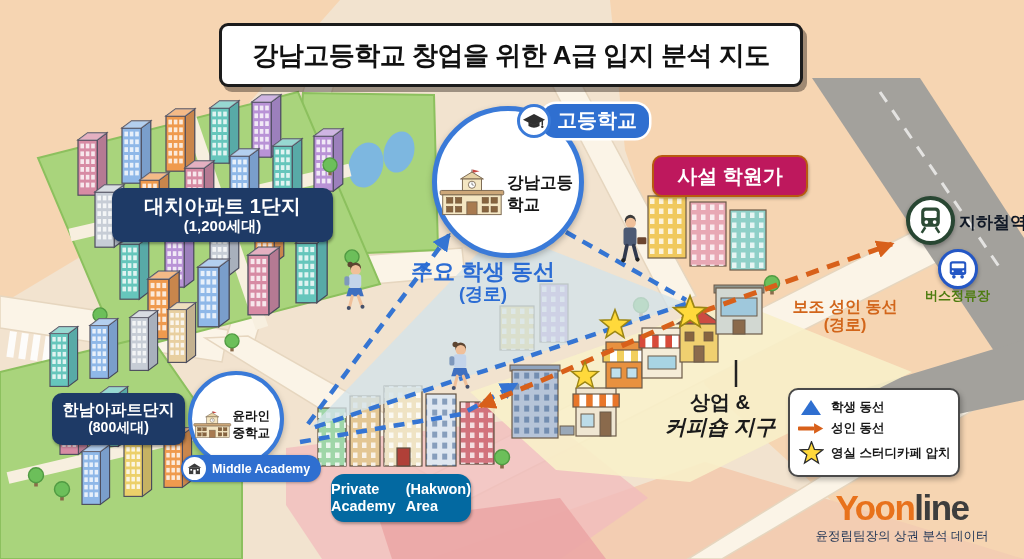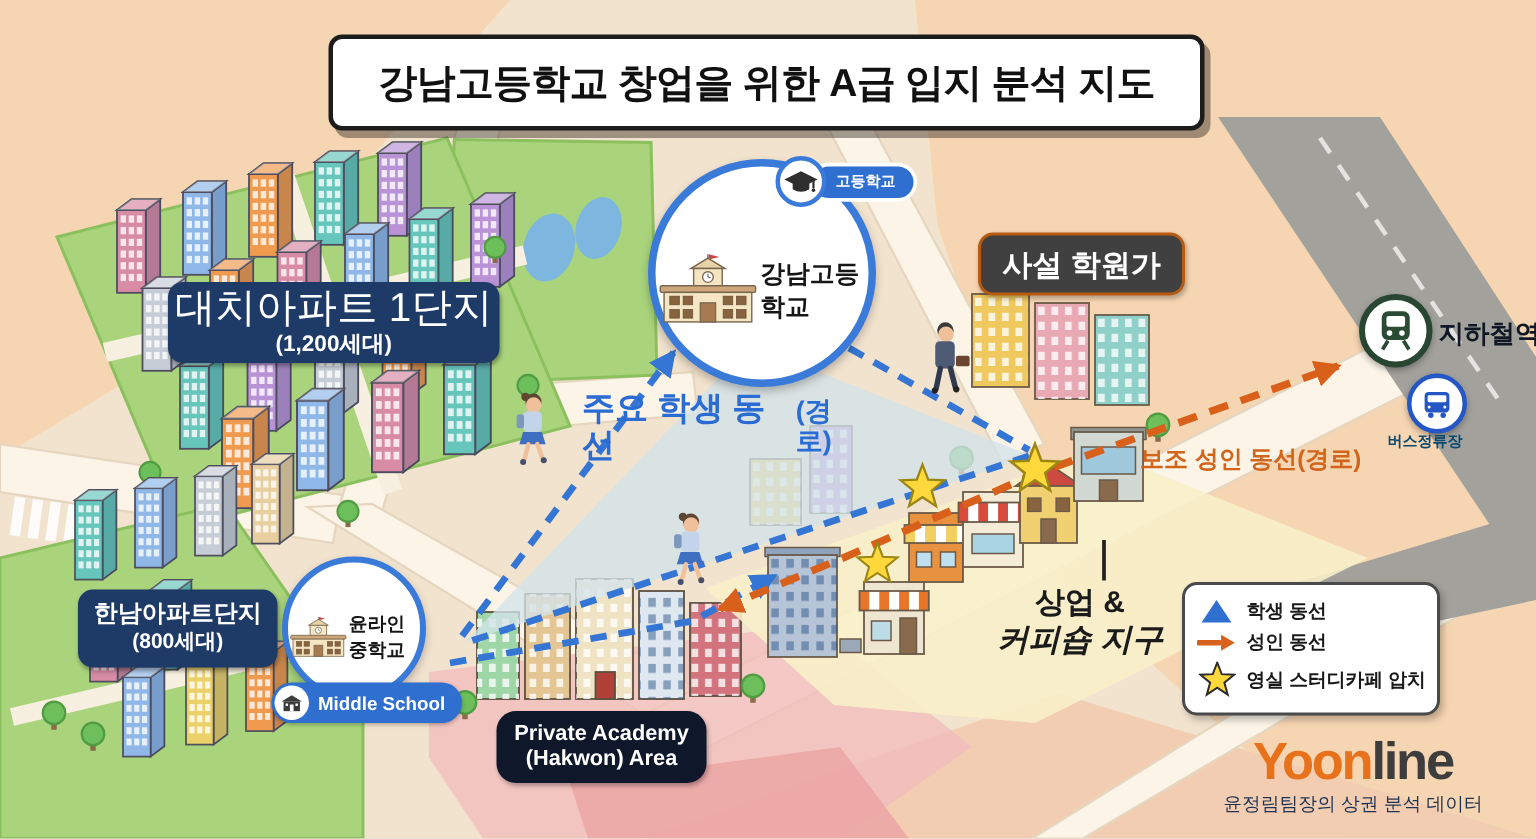--- a/index.html
+++ b/index.html
@@ -8,73 +8,73 @@
   .abs{position:absolute;}
   .map-art{left:0;top:0;}
 
   .title-box{left:219px;top:23px;width:578px;height:58px;background:#fff;border:3px solid #1c1c1c;
     border-radius:9px;box-shadow:4px 5px 0 rgba(55,45,35,.45);display:flex;align-items:center;
     justify-content:center;font-size:26px;font-weight:bold;color:#111;letter-spacing:-.5px;}
 
   .navy{background:#1e3a66;color:#fff;border-radius:10px;display:flex;flex-direction:column;
     align-items:center;justify-content:center;box-shadow:1px 2px 3px rgba(0,0,0,.35);text-align:center;}
   .apt1{left:112px;top:188px;width:221px;height:54px;}
-  .apt1 .l1{font-size:27px;font-weight:normal;line-height:1.1;text-align:center;}
+  .apt1 .l1{font-size:20px;font-weight:bold;line-height:1.1;text-align:center;}
   .apt1 .l2{font-size:15px;font-weight:bold;}
   .apt2{left:17px;top:393px;width:133px;height:52px;margin-left:35px;}
   .apt2 .l1{font-size:16px;font-weight:bold;line-height:1.15;}
   .apt2 .l2{font-size:14px;font-weight:bold;}
 
   .school-circle{background:#fff;border:5px solid #3a7ad8;border-radius:50%;display:flex;
     flex-direction:row;align-items:center;box-shadow:0 3px 6px rgba(0,0,0,.25);box-sizing:border-box;}
   .hs{left:432px;top:106px;width:152px;height:152px;padding-top:22px;}
   .ms{left:188px;top:371px;width:96px;height:96px;border-width:4px;padding-top:12px;}
   .school-name{font-weight:bold;color:#161616;}
   .hs .school-name{font-size:16.5px;margin-top:1px;}
   .ms .school-name{font-size:12.5px;margin-top:0;}
 
   .hs-badge{left:517px;top:104px;display:flex;align-items:center;}
   .badge-cap{width:34px;height:34px;background:#fff;border:3px solid #3a7ad8;border-radius:50%;
     display:flex;align-items:center;justify-content:center;z-index:2;box-sizing:border-box;}
-  .badge-pill{margin-left:-9px;background:#2f6fd0;color:#fff;font-weight:bold;font-size:10px;
+  .badge-pill{margin-left:-9px;background:#2f6fd0;color:#fff;font-weight:bold;font-size:20px;
     padding:3px 12px 4px 15px;border-radius:14px;box-shadow:0 0 0 2.5px #fff;white-space:nowrap;}
 
   .ms-badge{left:181px;top:455px;height:27px;background:#2f6fd0;border-radius:14px;display:flex;
     align-items:center;padding-right:11px;box-shadow:0 1px 3px rgba(0,0,0,.3);}
   .ms-badge .badge-ico{width:23px;height:23px;background:#fff;border-radius:50%;margin:2px 6px 2px 2px;
     display:flex;align-items:center;justify-content:center;}
   .ms-badge .txt{color:#fff;font-weight:bold;font-size:12.5px;white-space:nowrap;}
 
-  .orange-label{left:652px;top:155px;width:138px;height:42px;background:#404040;border:2.5px solid #b85a10;
+  .orange-label{left:652px;top:155px;width:156px;height:42px;background:#be185d;border:2.5px solid #b85a10;
     border-radius:10px;color:#fff;font-size:20px;font-weight:bold;display:flex;align-items:center;
     justify-content:center;box-shadow:1px 2px 3px rgba(0,0,0,.25);box-sizing:border-box;white-space:nowrap;}
 
-  .route-label{display:flex;align-items:center;font-weight:bold;text-align:left;line-height:1.15;}
+  .route-label{display:flex;flex-direction:column;align-items:center;font-weight:bold;text-align:right;line-height:1.15;}
   .student-route{left:388px;top:259px;width:190px;color:#2b6cd4;}
   .student-route .r1{font-size:22px;}
   .student-route .r2{font-size:18px;}
   .adult-route{left:760px;top:298px;width:170px;color:#d2651a;}
   .adult-route .r1{font-size:16px;}
   .adult-route .r2{font-size:16px;}
 
   .commercial{left:640px;top:390px;width:160px;color:#1b1b1b;font-weight:bold;text-align:center;line-height:1.2;}
   .commercial .c1{font-size:20px;}
   .commercial .c2{font-size:21px;font-style:italic;}
 
-  .hakwon{left:331px;top:474px;width:140px;height:48px;background:#0f172a;border-radius:13px;color:#fff;
-    font-weight:bold;display:flex;flex-direction:column;align-items:center;justify-content:center;
+  .hakwon{left:331px;top:474px;width:140px;height:48px;background:#0369a1;border-radius:13px;color:#fff;
+    font-weight:bold;display:flex;flex-direction:row;align-items:center;justify-content:center;
     box-shadow:1px 2px 3px rgba(0,0,0,.3);line-height:1.2;}
   .hakwon .hk{font-size:14.5px;}
 
   .transit-circle{background:#fff;border-radius:50%;display:flex;align-items:center;justify-content:center;
     box-sizing:border-box;box-shadow:0 2px 4px rgba(0,0,0,.3);}
   .subway-circle{left:906px;top:196px;width:49px;height:49px;border:4px solid #284632;}
   .bus-circle{left:938px;top:249px;width:40px;height:40px;border:3px solid #2457c5;}
   .subway-label{left:959px;top:211px;font-size:17px;font-weight:bold;color:#101826;white-space:nowrap;}
-  .bus-label{left:925px;top:287px;font-size:10px;font-weight:bold;color:#0c4a6e;white-space:nowrap;}
+  .bus-label{left:925px;top:287px;font-size:13px;font-weight:bold;color:#4d7c0f;white-space:nowrap;}
 
   .legend{left:788px;top:388px;width:172px;height:89px;background:#fff;border:2px solid #4a4a4a;
     border-radius:10px;box-shadow:2px 3px 5px rgba(0,0,0,.25);display:flex;flex-direction:column;
     justify-content:space-around;padding:7px 8px;box-sizing:border-box;}
   .lrow{display:flex;align-items:center;gap:7px;}
   .lg-ico{width:26px;display:flex;justify-content:center;flex:0 0 26px;}
   .tri{width:0;height:0;border-left:10px solid transparent;border-right:10px solid transparent;
     border-bottom:15px solid #2f6fd0;}
   .lg-label{font-size:12.5px;font-weight:bold;color:#191919;white-space:nowrap;}
 
@@ -447,21 +447,21 @@
 <div class="abs ms-badge">
   <span class="badge-ico">
     <svg width="15" height="12" viewBox="0 0 22 17">
       <polygon points="11,0.5 21,6.5 1,6.5" fill="#3b3b3b"></polygon>
       <rect x="3" y="6.5" width="16" height="9.5" fill="#3b3b3b"></rect>
       <rect x="9.2" y="9.5" width="3.6" height="6.5" fill="#fff"></rect>
       <rect x="5" y="8.5" width="2.4" height="2.4" fill="#fff"></rect>
       <rect x="14.6" y="8.5" width="2.4" height="2.4" fill="#fff"></rect>
     </svg>
   </span>
-  <span class="txt">Middle School</span>
+  <span class="txt">Middle Academy</span>
 </div>
 
 <div class="abs orange-label">
   <span>사설 학원가</span>
 </div>
 
 <div class="abs route-label student-route">
   <span class="r1">주요 학생 동선</span>
   <span class="r2">(경로)</span>
 </div>

